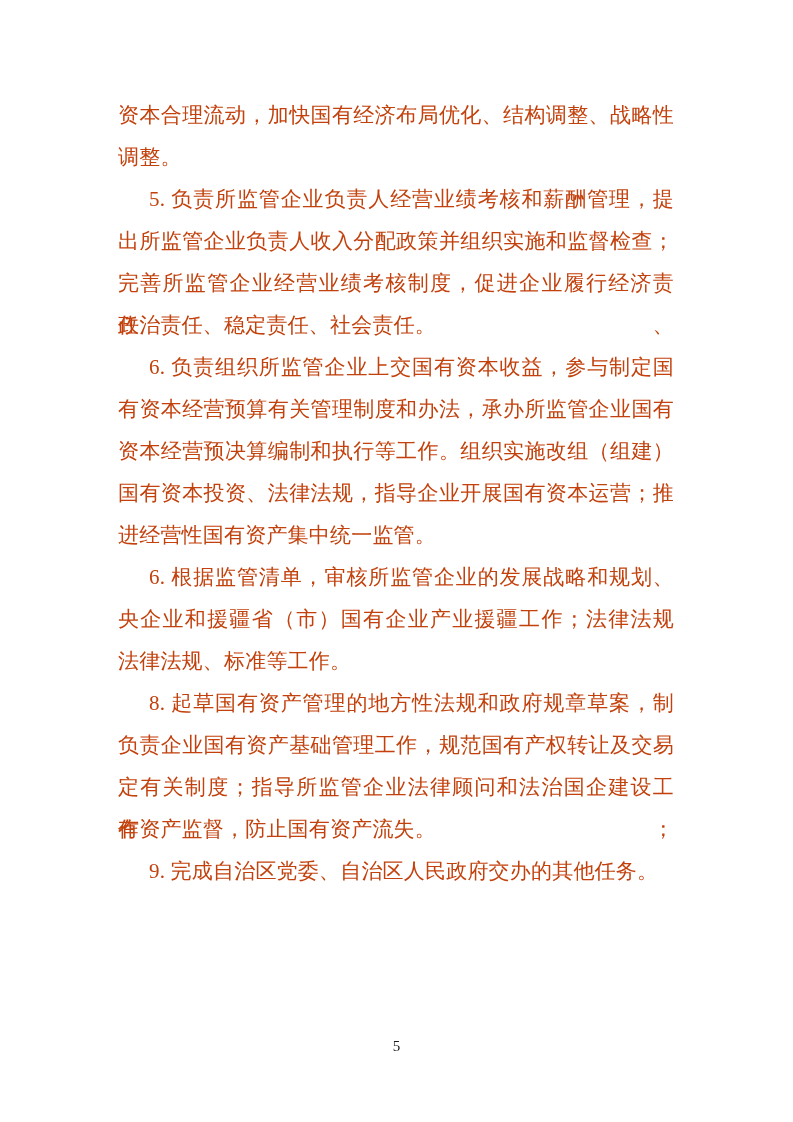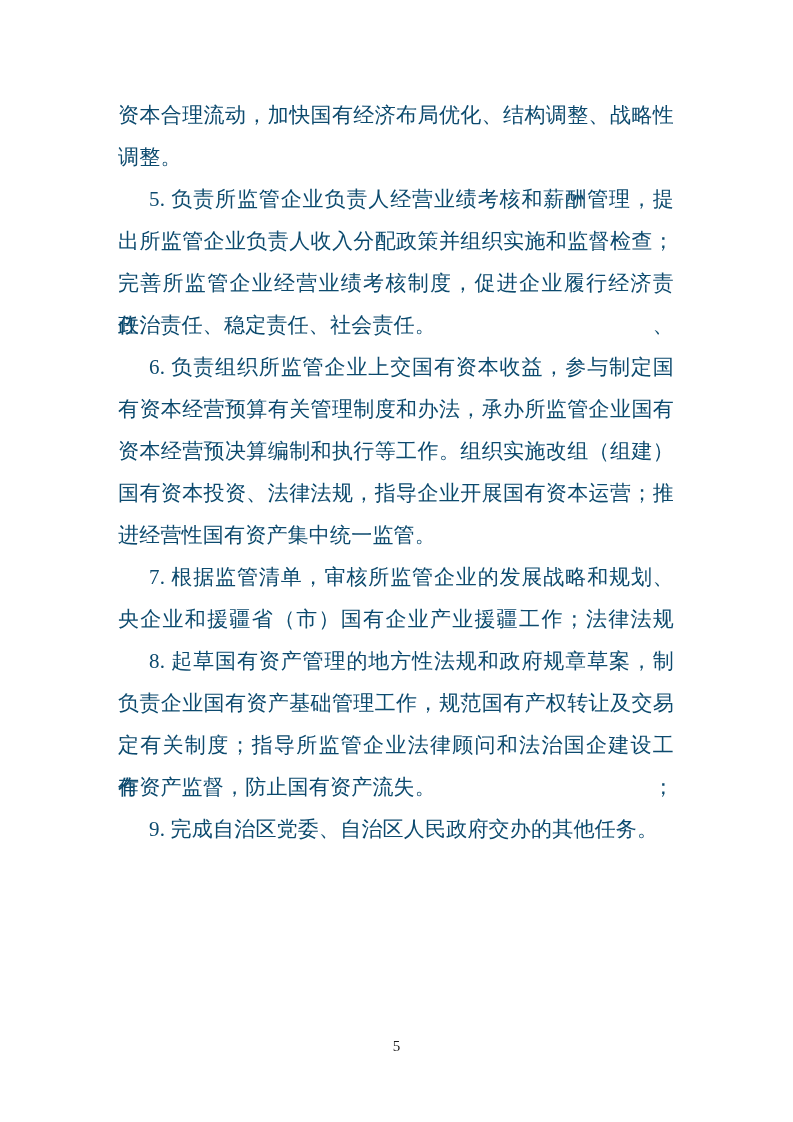--- a/index.html
+++ b/index.html
@@ -18,21 +18,21 @@
   .text-block {
     position: absolute;
     left: 118px;
     top: 94px;
     width: 556px;
   }
   .line {
     height: 42px;
     line-height: 42px;
     font-size: 21px;
-    color: #0c4a6e;
+    color: #c2410c;
     text-align: justify;
     
     text-align-last: justify;
     letter-spacing: 0.2px;
   }
   .line.first-indent {
     padding-left: 31px; 
   }
   .line.para-end {
     text-align-last: left; 
@@ -57,22 +57,23 @@
       <div class="line para-end">调整。</div>
       <div class="line first-indent">5. 负责所监管企业负责人经营业绩考核和薪酬管理，提</div>
       <div class="line">出所监管企业负责人收入分配政策并组织实施和监督检查；</div>
       <div class="line">完善所监管企业经营业绩考核制度，促进企业履行经济责任、</div>
       <div class="line para-end">政治责任、稳定责任、社会责任。</div>
       <div class="line first-indent">6. 负责组织所监管企业上交国有资本收益，参与制定国</div>
       <div class="line">有资本经营预算有关管理制度和办法，承办所监管企业国有</div>
       <div class="line">资本经营预决算编制和执行等工作。组织实施改组（组建）</div>
       <div class="line">国有资本投资、法律法规，指导企业开展国有资本运营；推</div>
       <div class="line para-end">进经营性国有资产集中统一监管。</div>
-      <div class="line first-indent">7. 根据监管清单，审核所监管企业的发展战略和规划、</div>
+      <div class="line first-indent">6. 根据监管清单，审核所监管企业的发展战略和规划、</div>
       <div class="line">央企业和援疆省（市）国有企业产业援疆工作；法律法规</div>
+      <div class="line para-end">法律法规、标准等工作。</div>
       <div class="line first-indent">8. 起草国有资产管理的地方性法规和政府规章草案，制</div>
       <div class="line">负责企业国有资产基础管理工作，规范国有产权转让及交易</div>
       <div class="line">定有关制度；指导所监管企业法律顾问和法治国企建设工作；</div>
       <div class="line para-end">有资产监督，防止国有资产流失。</div>
       <div class="line first-indent para-end">9. 完成自治区党委、自治区人民政府交办的其他任务。</div>
     </div>
   <div class="page-number">5</div>
 </div>
 
 </body></html>

